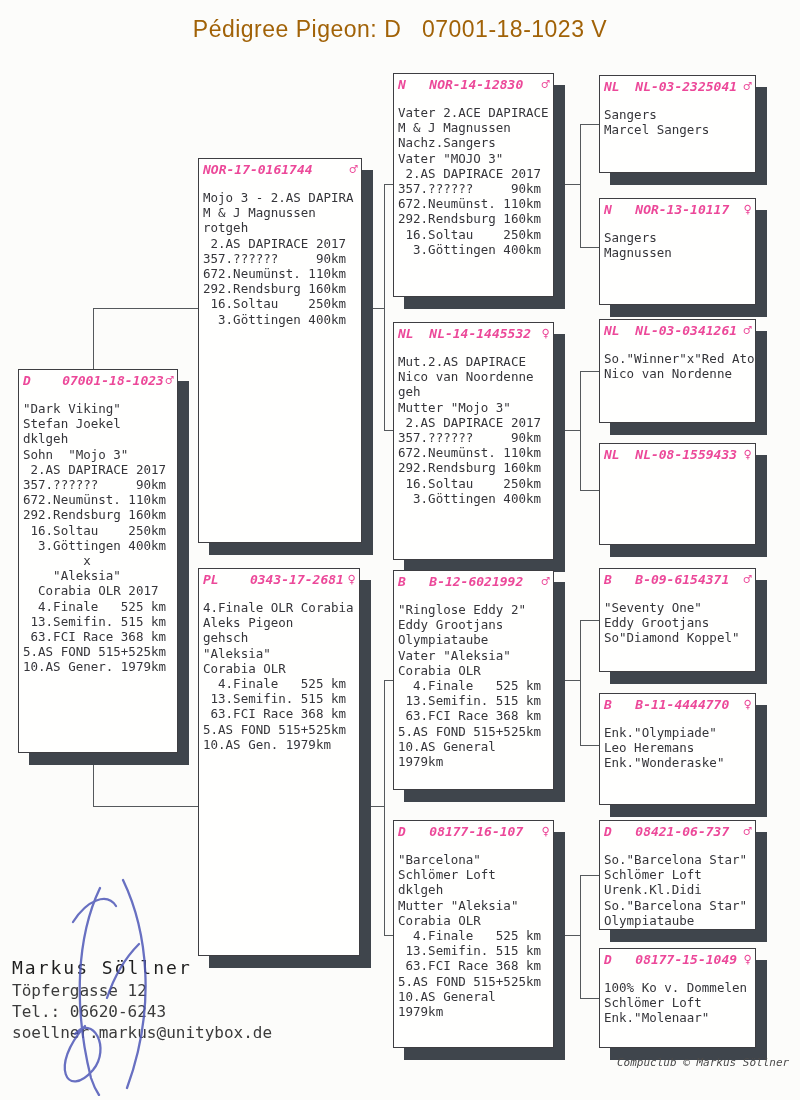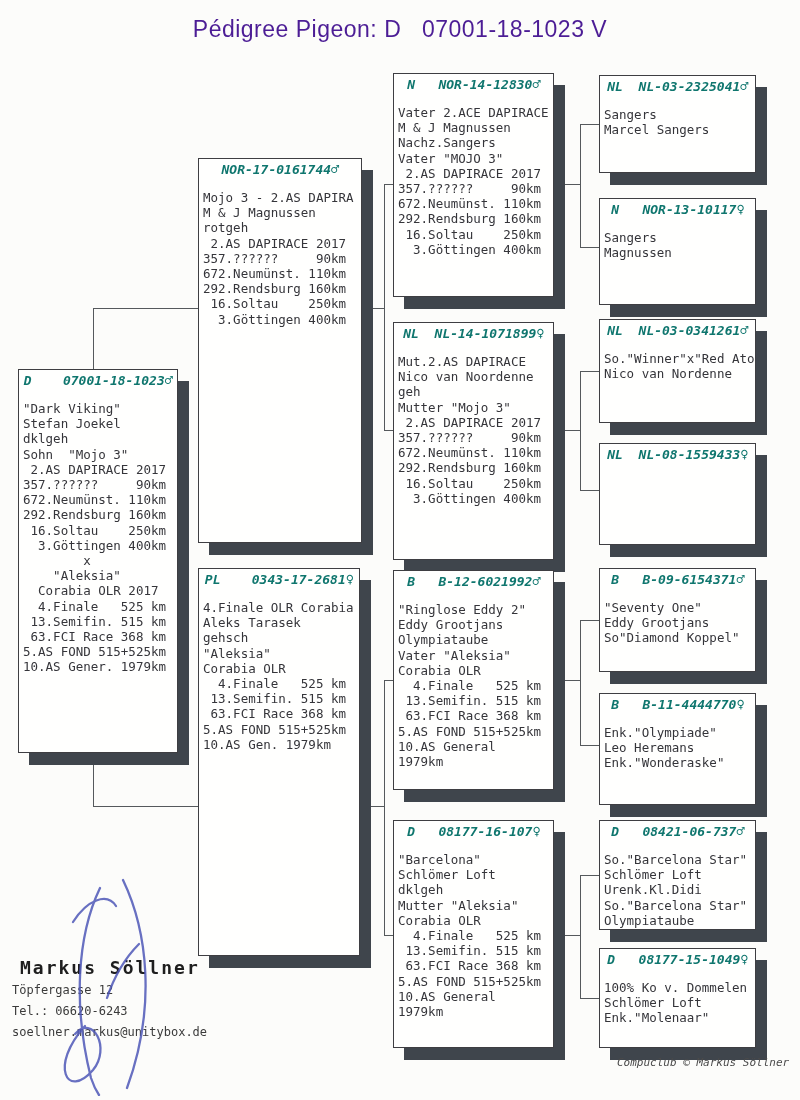--- a/index.html
+++ b/index.html
@@ -3,46 +3,45 @@
 <meta charset="utf-8">
 <style>
   html,body{margin:0;padding:0;}
   body{
     width:800px;height:1100px;position:relative;overflow:hidden;
     background:#fcfcfa;
     font-family:"DejaVu Sans Mono", monospace;
   }
   .title{
     position:absolute;top:16px;left:0;width:100%;text-align:center;
-    font-family:"Liberation Sans", sans-serif;font-size:23px;color:#4c1d95;
+    font-family:"Liberation Sans", sans-serif;font-size:23px;color:#a16207;
     white-space:pre;letter-spacing:0.5px;
   }
   .pbox{
     position:absolute;background:#fffffe;border:1px solid #3e3e42;
     box-shadow:11px 12px 0 #3f454c;box-sizing:border-box;
     padding:2px 3px 0 4px;z-index:2;
   }
   .phead{
-    display:flex;justify-content:center;align-items:baseline;
-    font-weight:bold;font-style:italic;color:#0f766e;
+    display:flex;justify-content:space-between;align-items:baseline;
+    font-weight:bold;font-style:italic;color:#ec4899;
     font-size:13px;line-height:17px;white-space:pre;
   }
   .phead .sex{font-size:14px;}
   .pbody{margin-top:12px;}
   .pbody div{
     white-space:pre;font-size:12.5px;line-height:15.2px;color:#35353a;
   }
   .cline{position:absolute;background:#55595c;z-index:1;}
   .owner{position:absolute;left:12px;top:956px;z-index:3;}
   .owner .oname{
-    font-weight:bold;font-size:18px;color:#1e1e1e;letter-spacing:2px;
+    font-weight:normal;font-size:18px;color:#1e1e1e;letter-spacing:2px;
     line-height:24px;
-    margin-left:8px;
-  }
-  .owner .oline{font-size:12px;color:#3b3b3b;line-height:21px;white-space:pre;}
+  }
+  .owner .oline{font-size:16px;color:#3b3b3b;line-height:21px;white-space:pre;}
   .footer{
     position:absolute;left:617px;top:1056px;z-index:3;
     font-size:11px;font-style:italic;color:#4a4a4a;white-space:pre;
   }
   .sig{position:absolute;left:15px;top:878px;z-index:4;pointer-events:none;}
 </style>
 </head>
 <body>
 
 <div class="title">Pédigree Pigeon: D   07001-18-1023 V</div>
@@ -112,21 +111,21 @@
       <div>292.Rendsburg 160km</div>
       <div> 16.Soltau    250km</div>
       <div>  3.Göttingen 400km</div>
     </div>
 </div>
 
 <div class="pbox" style="left:198px;top:568px;width:162px;height:388px">
   <div class="phead"><span>PL    0343-17-2681</span><span class="sex">♀</span></div>
   <div class="pbody">
       <div>4.Finale OLR Corabia</div>
-      <div>Aleks Tarasek</div>
+      <div>Aleks Pigeon</div>
       <div>gehsch</div>
       <div>"Aleksia"</div>
       <div>Corabia OLR</div>
       <div>  4.Finale   525 km</div>
       <div> 13.Semifin. 515 km</div>
       <div> 63.FCI Race 368 km</div>
       <div>5.AS FOND 515+525km</div>
       <div>10.AS Gen. 1979km</div>
     </div>
 </div>
@@ -141,21 +140,21 @@
       <div> 2.AS DAPIRACE 2017</div>
       <div>357.??????     90km</div>
       <div>672.Neumünst. 110km</div>
       <div>292.Rendsburg 160km</div>
       <div> 16.Soltau    250km</div>
       <div>  3.Göttingen 400km</div>
     </div>
 </div>
 
 <div class="pbox" style="left:393px;top:322px;width:161px;height:238px">
-  <div class="phead"><span>NL  NL-14-1071899</span><span class="sex">♀</span></div>
+  <div class="phead"><span>NL  NL-14-1445532</span><span class="sex">♀</span></div>
   <div class="pbody">
       <div>Mut.2.AS DAPIRACE</div>
       <div>Nico van Noordenne</div>
       <div>geh</div>
       <div>Mutter "Mojo 3"</div>
       <div> 2.AS DAPIRACE 2017</div>
       <div>357.??????     90km</div>
       <div>672.Neumünst. 110km</div>
       <div>292.Rendsburg 160km</div>
       <div> 16.Soltau    250km</div>

